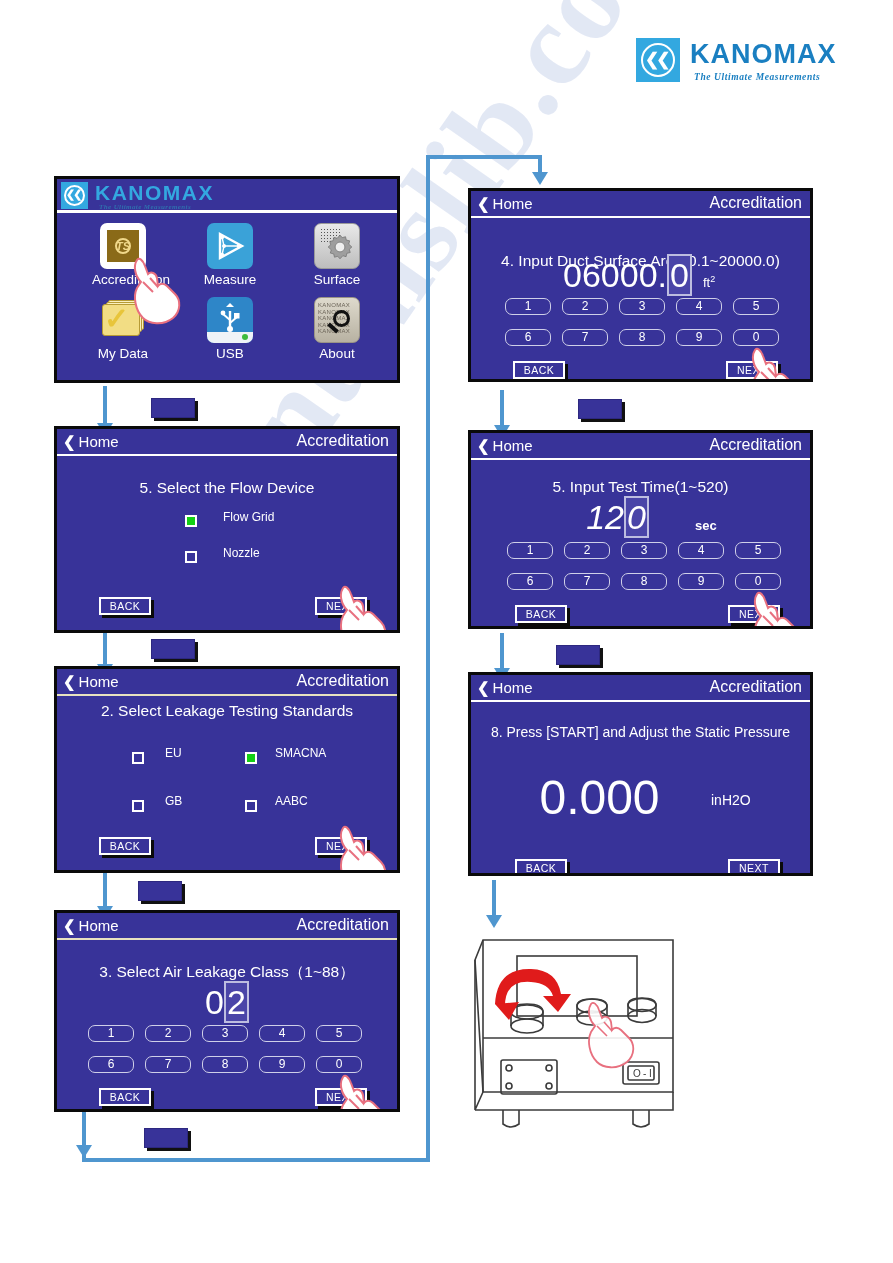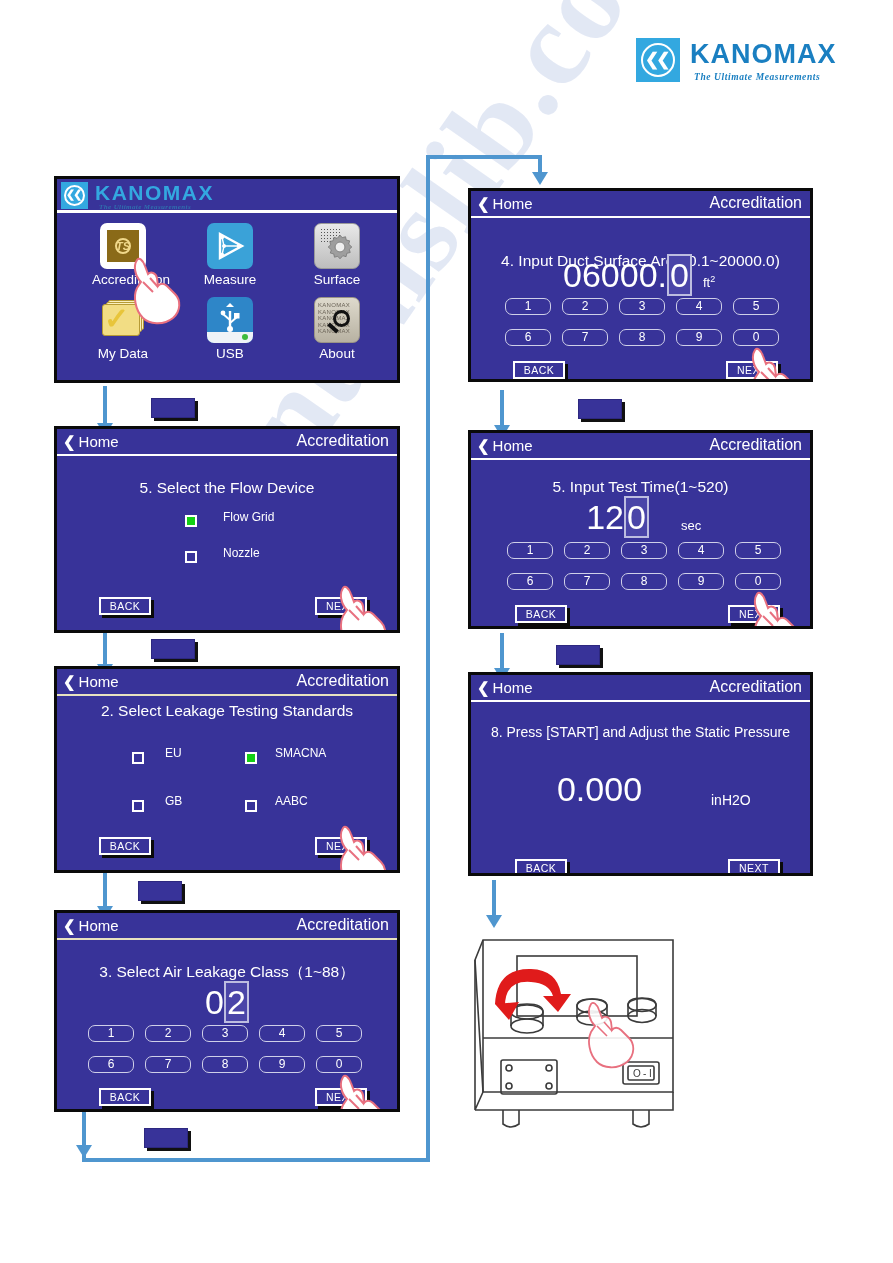--- a/index.html
+++ b/index.html
@@ -510,24 +510,24 @@
 
 <div class="screen" style="left:468px; top:430px; width:345px; height:199px;">
   <div class="scr-head">
     <div class="home-link">
       <span class="chev">❮</span><span>Home</span>
     </div>
     <div class="scr-title">Accreditation</div>
   </div>
   <div class="scr-body">
     <div class="step-title" style="top:18px;">5. Input Test Time(1~520)</div>
-    <div class="big-val" style="top:38px; padding-right:46px;">
+    <div class="big-val" style="top:38px; padding-right:46px;font-style:italic;">
       <span>12</span><span class="cursor">0</span>
     </div>
-    <div class="unit" style="left:210px; top:58px;">sec</div>
+    <div class="unit" style="left:224px; top:58px;font-weight:bold;">sec</div>
     <div class="keypad">
       <div class="key" style="left:36px; top:82px;">1</div>
       <div class="key" style="left:93px; top:82px;">2</div>
       <div class="key" style="left:150px; top:82px;">3</div>
       <div class="key" style="left:207px; top:82px;">4</div>
       <div class="key" style="left:264px; top:82px;">5</div>
       <div class="key" style="left:36px; top:113px;">6</div>
       <div class="key" style="left:93px; top:113px;">7</div>
       <div class="key" style="left:150px; top:113px;">8</div>
       <div class="key" style="left:207px; top:113px;">9</div>
@@ -548,21 +548,21 @@
 
 <div class="screen" style="left:468px; top:672px; width:345px; height:204px;">
   <div class="scr-head">
     <div class="home-link">
       <span class="chev">❮</span><span>Home</span>
     </div>
     <div class="scr-title">Accreditation</div>
   </div>
   <div class="scr-body">
     <div class="step-title" style="top:22px; font-size:14px;">8. Press [START] and Adjust the Static Pressure</div>
-    <div class="big-val" style="top:68px; font-size:34px; padding-right:82px;">0.000</div>
+    <div class="big-val" style="top:68px; font-size:48px; padding-right:82px;">0.000</div>
     <div class="unit" style="left:240px; top:90px; font-size:14px;">inH2O</div>
     <div class="nav-btn" style="left:44px; top:157px;">BACK</div>
     <div class="nav-btn" style="left:257px; top:157px;">NEXT</div>
   </div>
 </div>
 
 <div id="device">
   <svg width="250" height="220" viewBox="0 0 250 220">
     <g fill="none" stroke="#3b3b3b" stroke-width="1.6">
 

